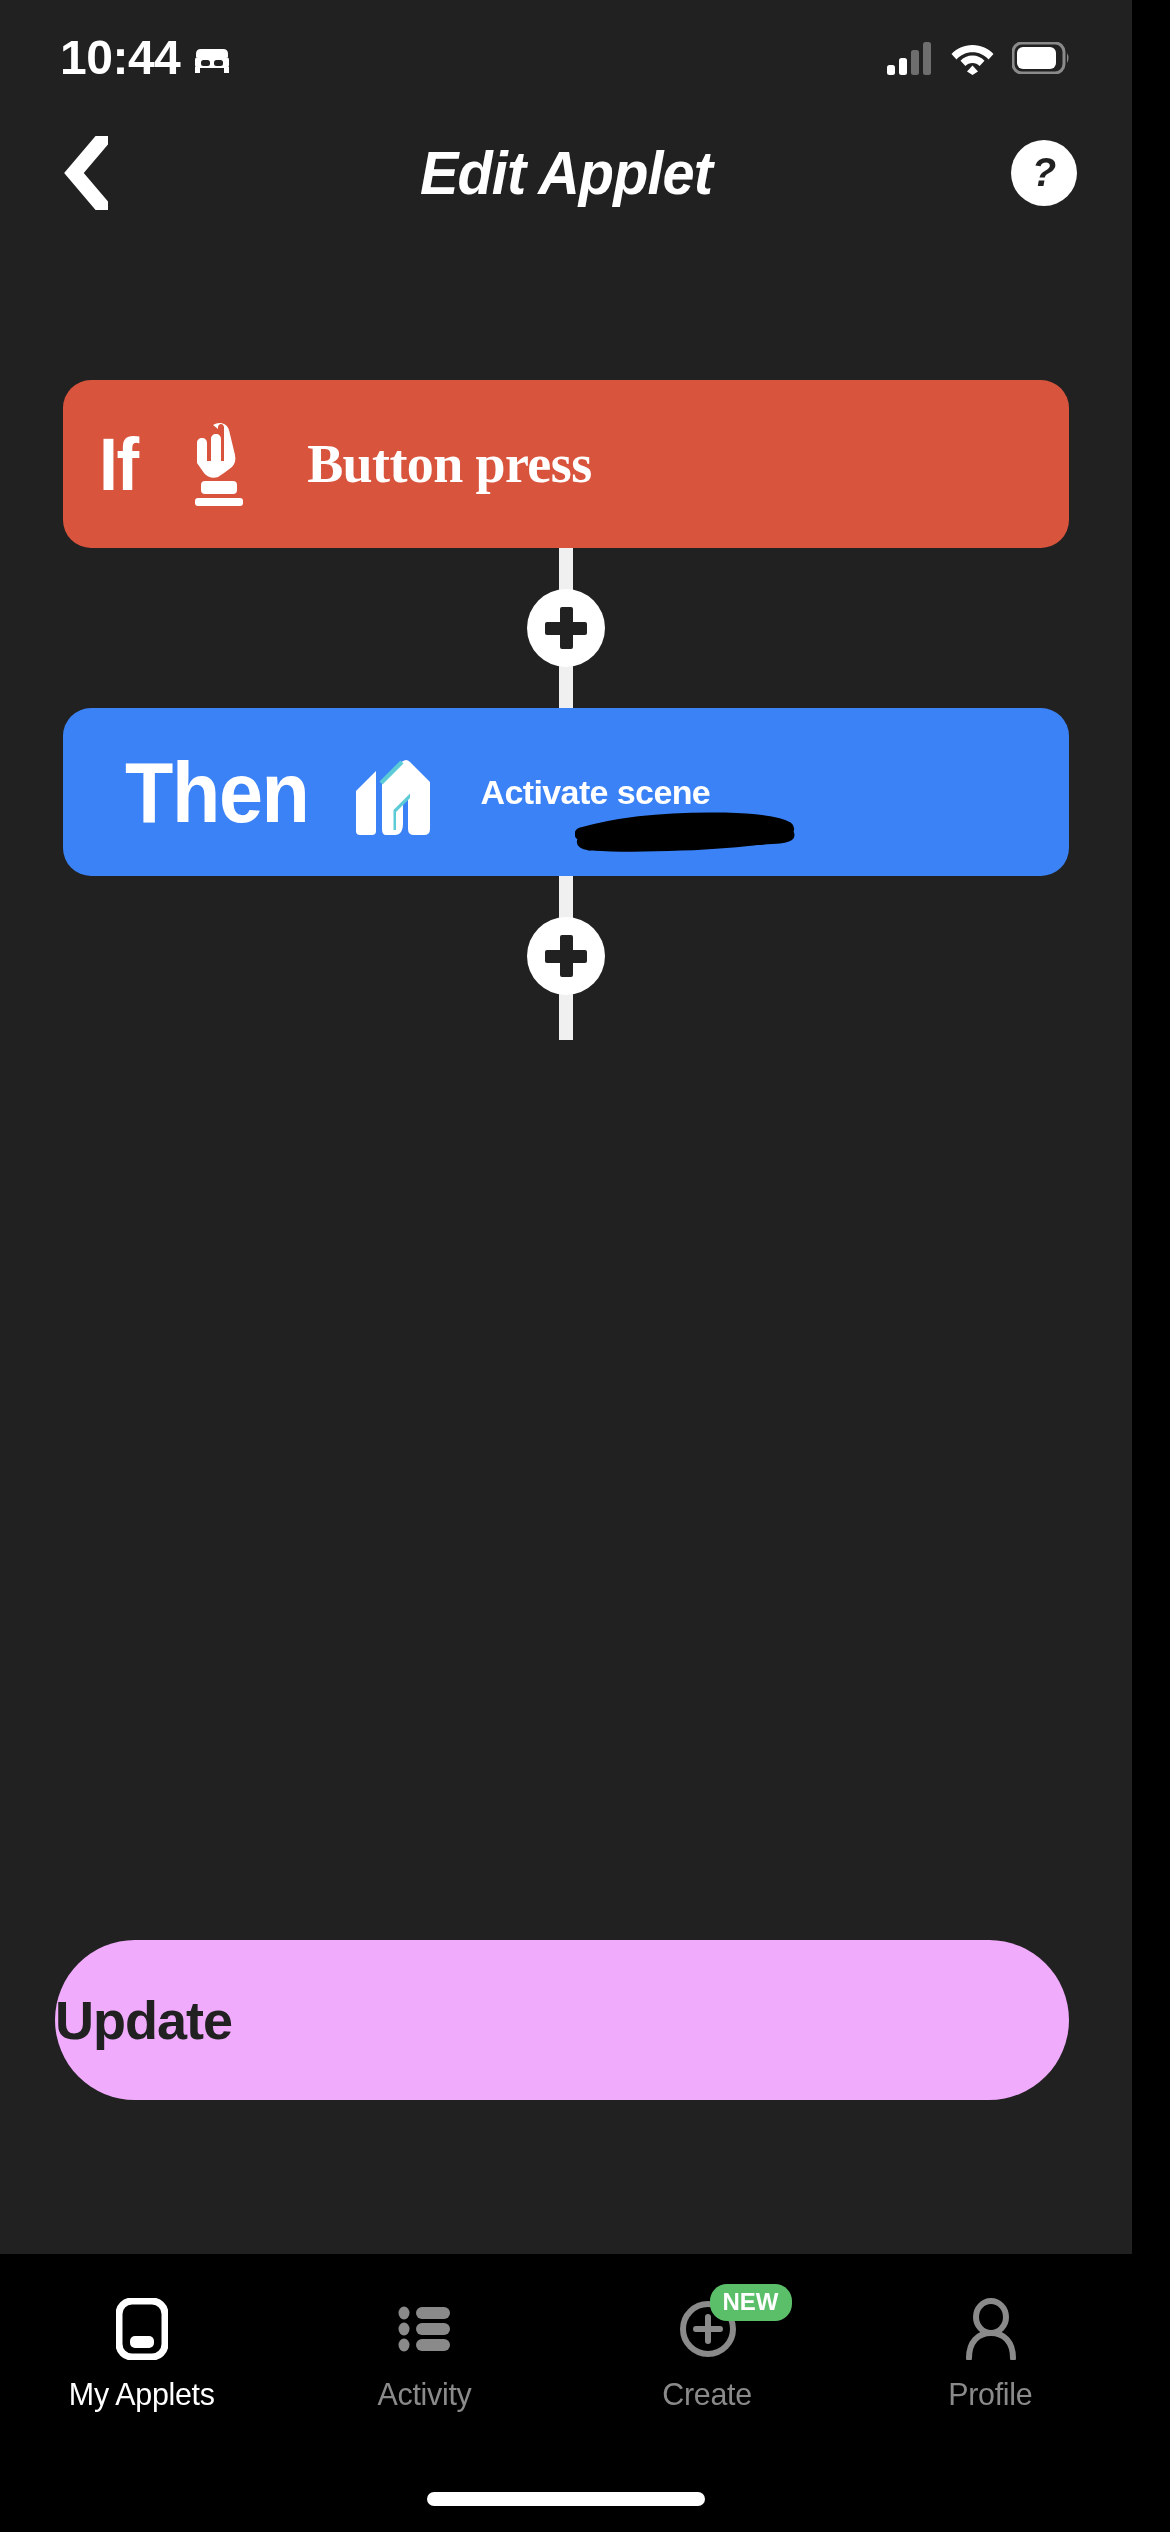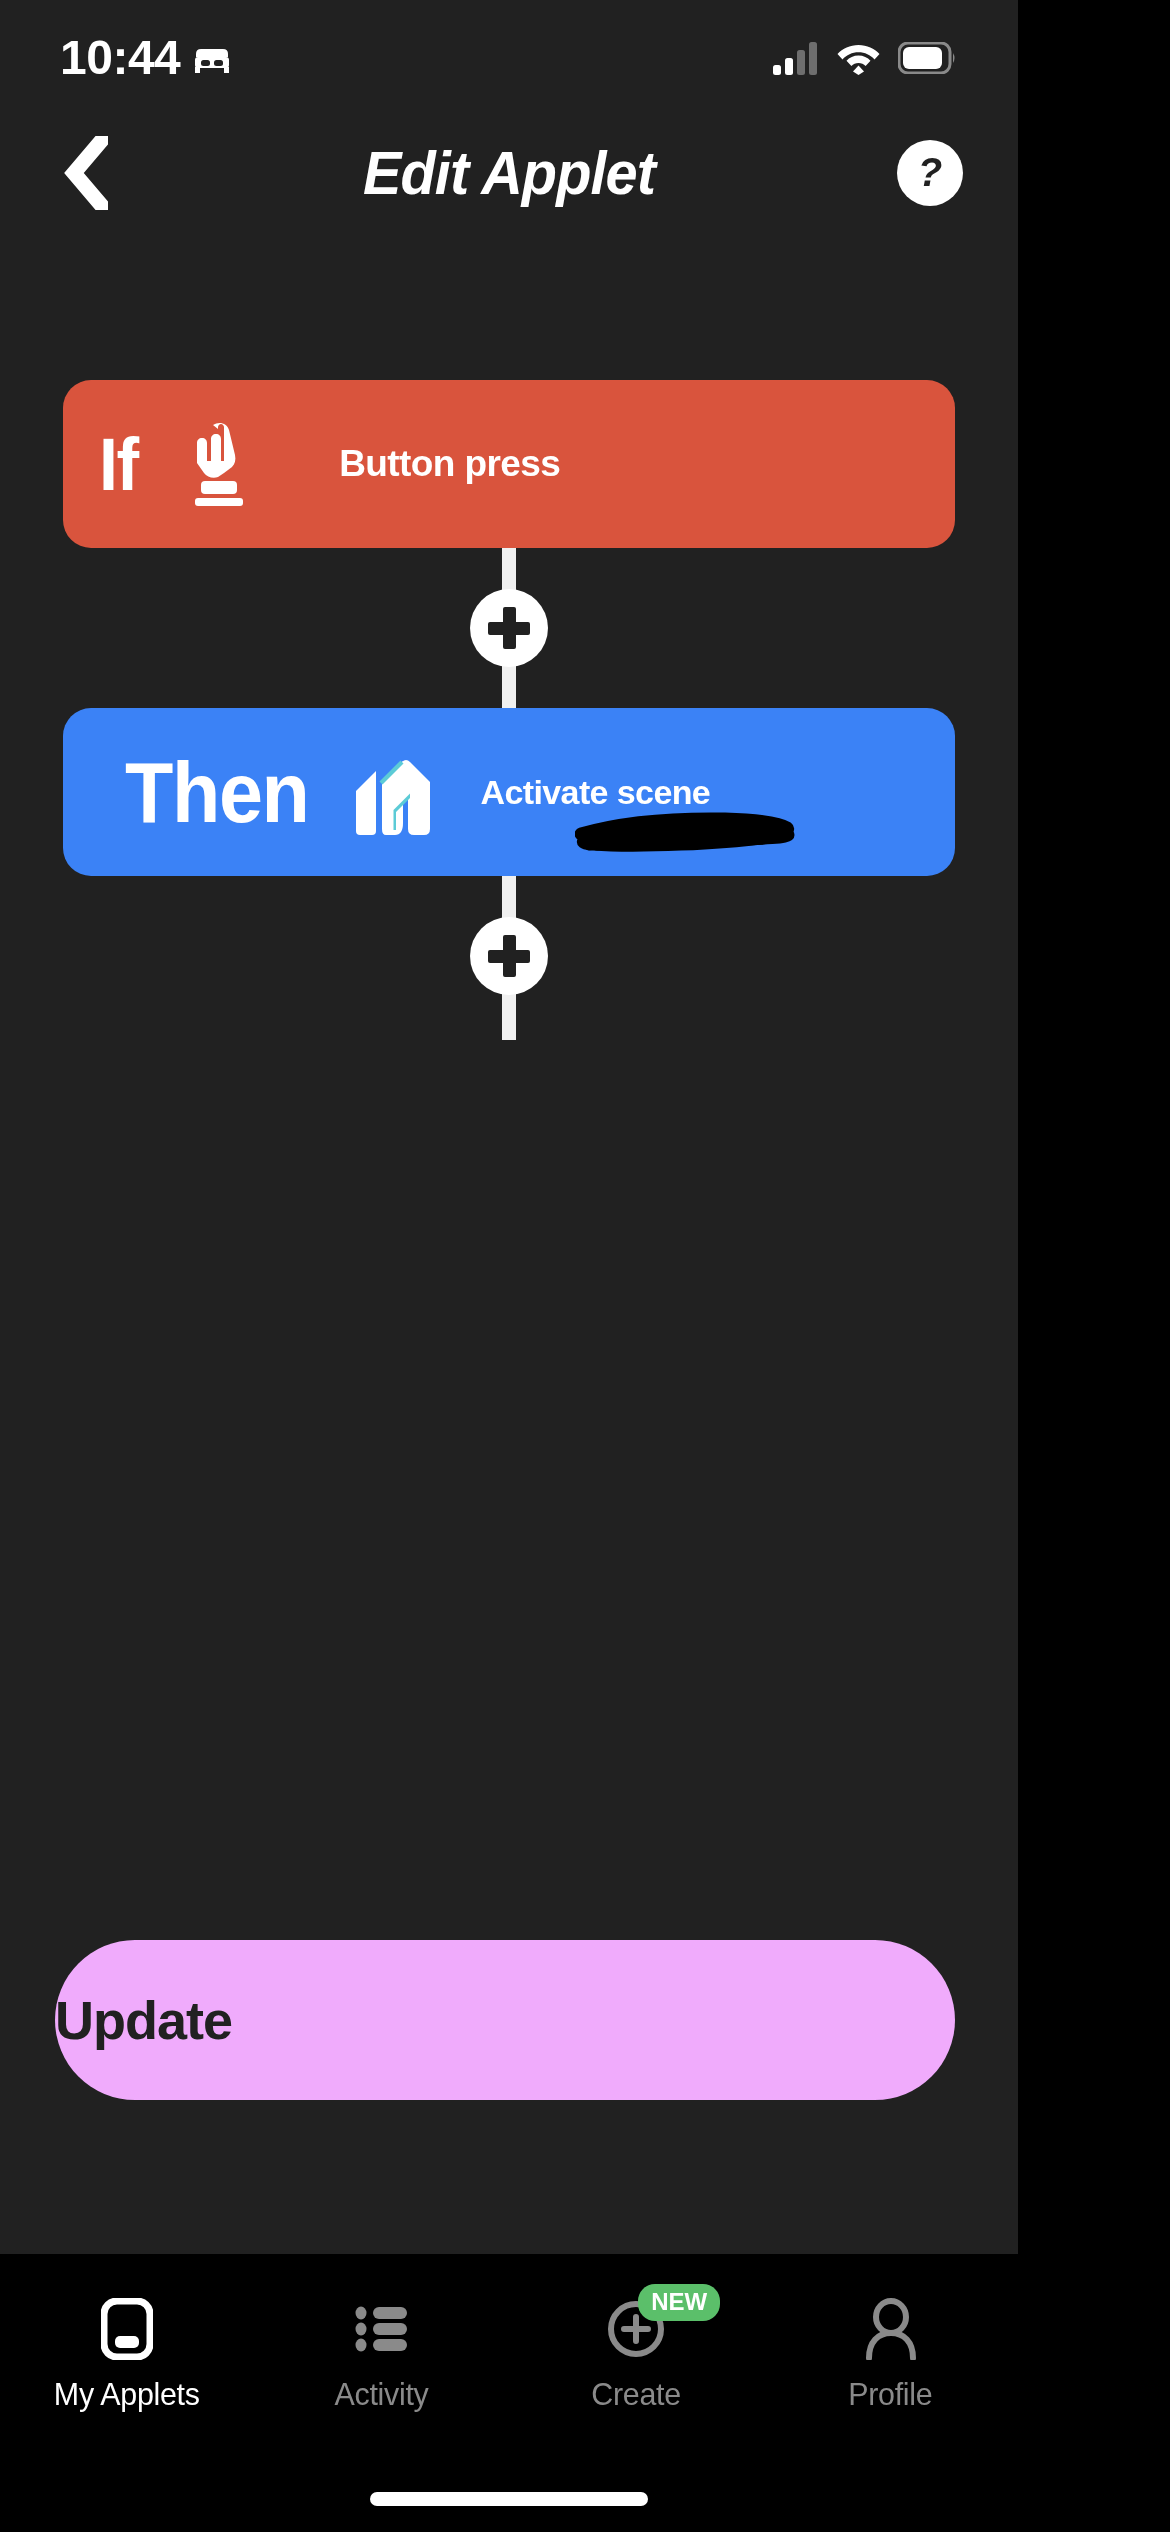--- a/index.html
+++ b/index.html
@@ -4,21 +4,21 @@
 <style>
   * { margin:0; padding:0; box-sizing:border-box; }
   html,body {
     width:1170px; height:2532px;
     background:#000;
     font-family:"Liberation Sans", sans-serif;
     overflow:hidden;
   }
   .phone {
     position:relative;
-    width:1018px; height:2532px;
+    width:1132px; height:2532px;
     background:#212121;
     overflow:hidden;
   }
 
   
   .statusbar {
     position:absolute; top:0; left:0; right:0; height:115px;
     display:flex; align-items:center; justify-content:space-between;
     padding:0 62px 0 60px;
   }
@@ -84,21 +84,21 @@
 
   .svc-icon { display:flex; align-items:center; justify-content:center; }
   .if-icon   { width:72px; height:90px; margin-left:42px; }
   .then-icon { width:94px; height:86px; margin-left:28px; margin-top:4px; }
 
   .svc-text {
     color:#fff; font-weight:bold;
     font-family:"Liberation Sans", sans-serif;
     letter-spacing:-0.6px;
   }
-  .if-text   { font-size:37px; margin-left:84px; }
+  .if-text   { font-size:54px; margin-left:52px;font-family:Liberation Serif, serif; }
   .then-text { font-size:34px; margin-left:34px; }
 
   
   .scribble {
     position:absolute;
     left:512px; top:100px;
     width:220px; height:44px;
     pointer-events:none;
     z-index:4;
   }

